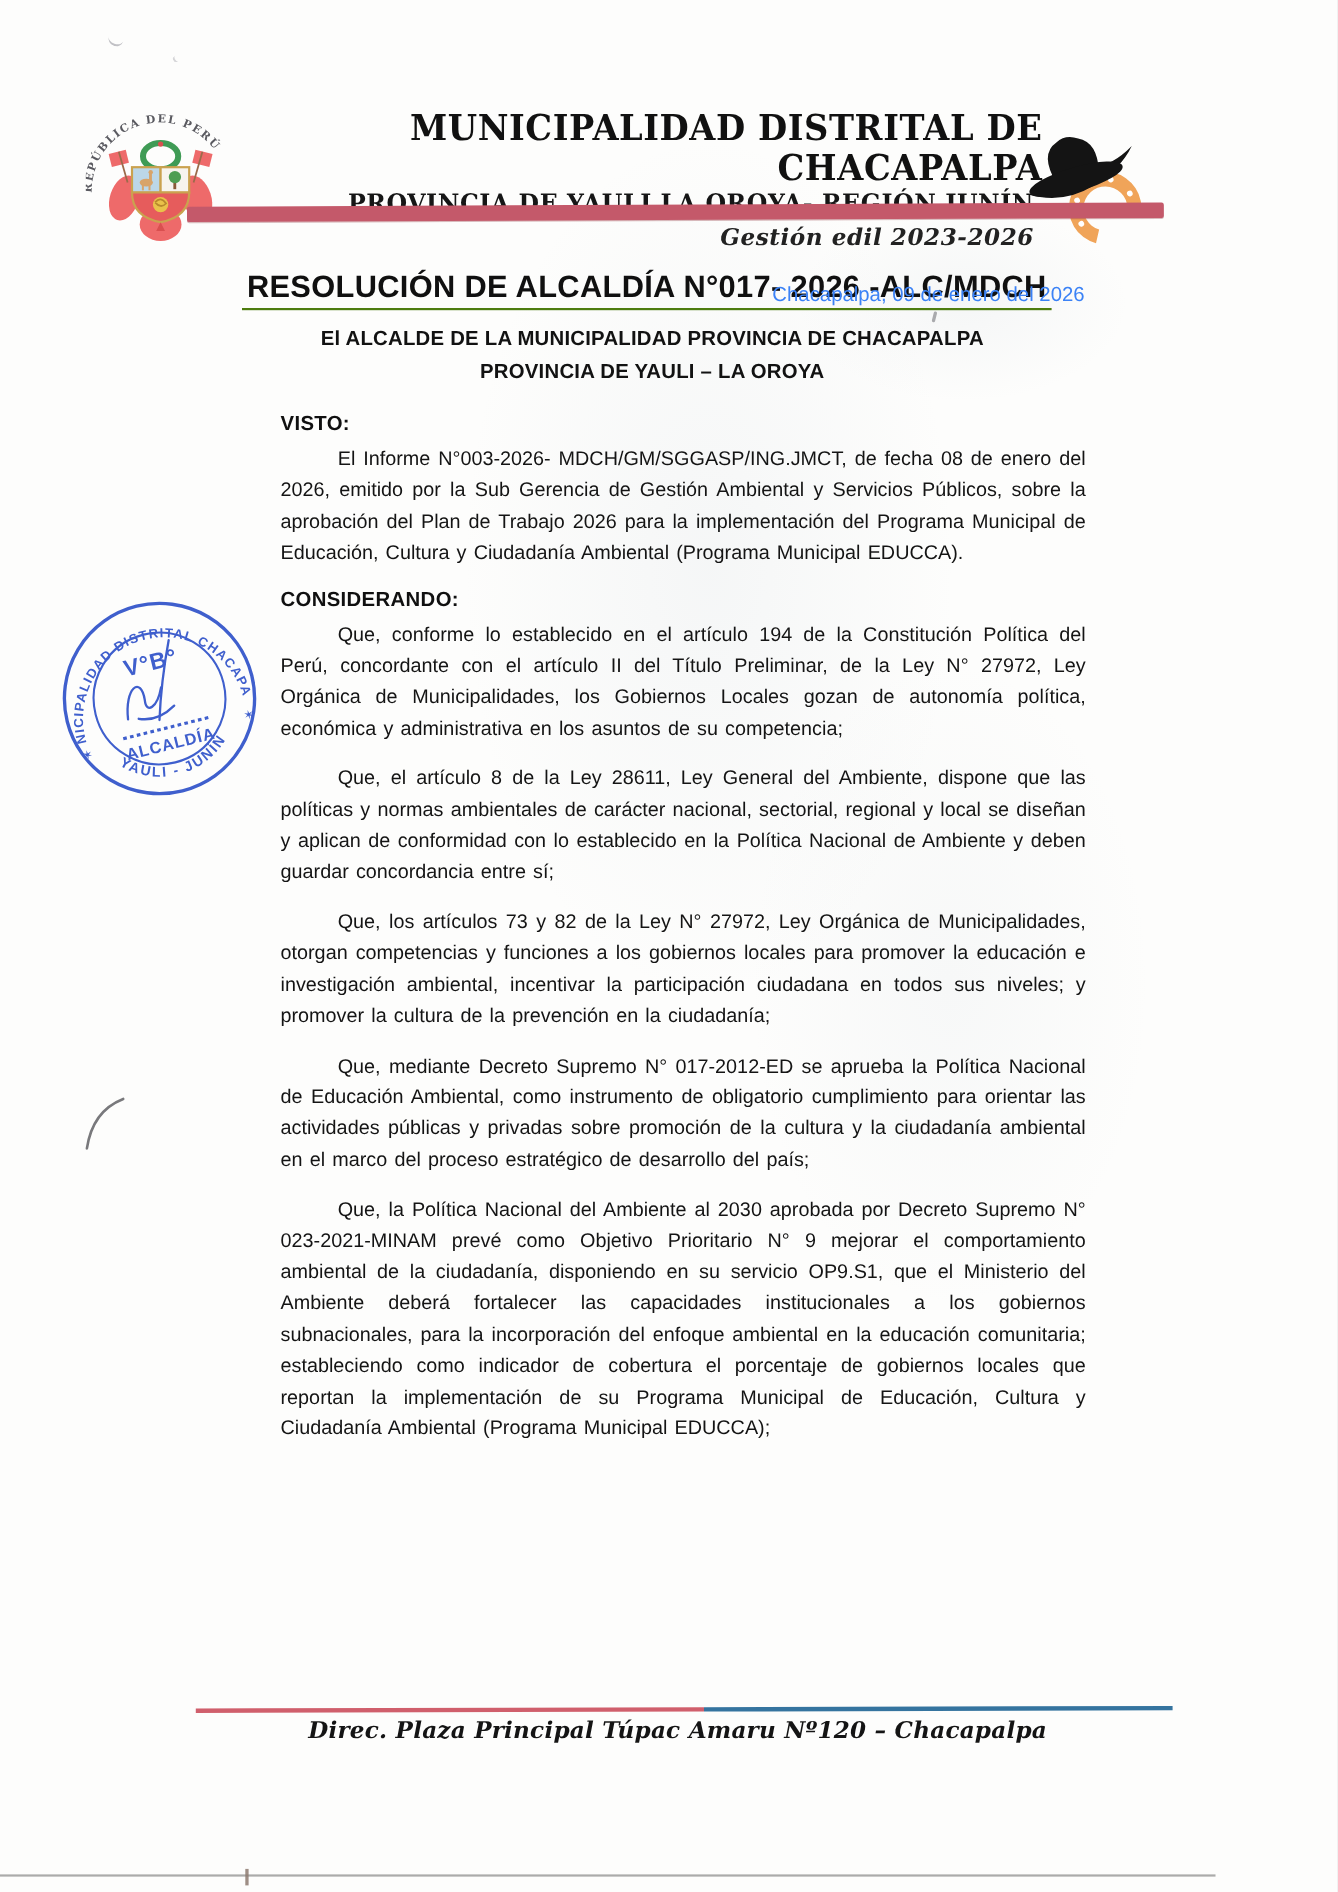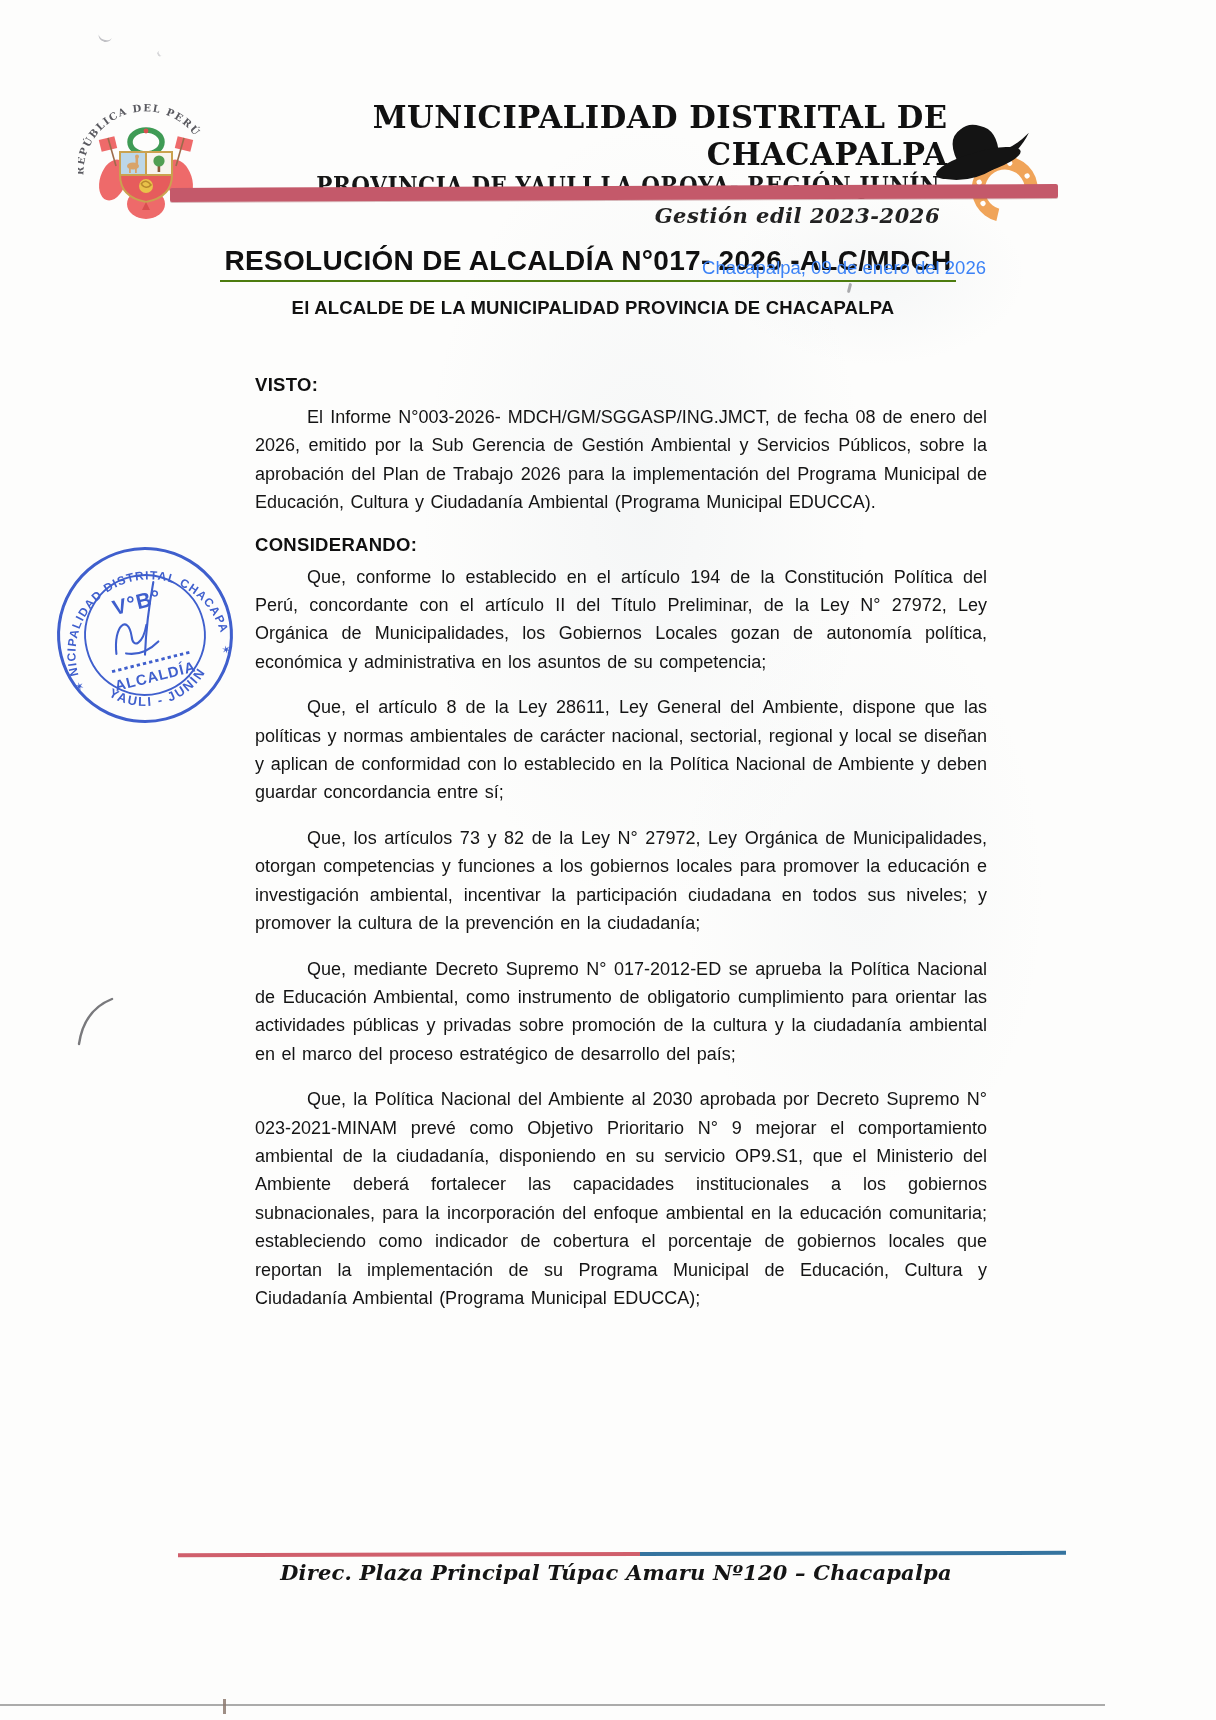--- a/index.html
+++ b/index.html
@@ -185,20 +185,21 @@
   </div>
 
   <div class="accent-bar" style="background: rgb(196, 89, 106);"></div>
 
   <div class="doc-title-wrap">
     <span class="doc-title">RESOLUCIÓN DE ALCALDÍA N°017- 2026 -ALC/MDCH</span>
   </div>
   <div class="dateline">Chacapalpa, 09 de enero del 2026</div>
   <div class="issuer">
     <div>El ALCALDE DE LA MUNICIPALIDAD PROVINCIA DE CHACAPALPA</div>
+    <div>PROVINCIA DE YAULI – LA OROYA</div>
   </div>
 
   <div class="doc-body">
     <div class="sec-heading">VISTO:</div>
     <p>El Informe N°003-2026- MDCH/GM/SGGASP/ING.JMCT, de fecha 08 de enero del 2026, emitido por la Sub Gerencia de Gestión Ambiental y Servicios Públicos, sobre la aprobación del Plan de Trabajo 2026 para la implementación del Programa Municipal de Educación, Cultura y Ciudadanía Ambiental (Programa Municipal EDUCCA).</p>
 
     <div class="sec-heading considerando">CONSIDERANDO:</div>
     <p>Que, conforme lo establecido en el artículo 194 de la Constitución Política del Perú, concordante con el artículo II del Título Preliminar, de la Ley N° 27972, Ley Orgánica de Municipalidades, los Gobiernos Locales gozan de autonomía política, económica y administrativa en los asuntos de su competencia;</p>
     <p>Que, el artículo 8 de la Ley 28611, Ley General del Ambiente, dispone que las políticas y normas ambientales de carácter nacional, sectorial, regional y local se diseñan y aplican de conformidad con lo establecido en la Política Nacional de Ambiente y deben guardar concordancia entre sí;</p>
     <p>Que, los artículos 73 y 82 de la Ley N° 27972, Ley Orgánica de Municipalidades, otorgan competencias y funciones a los gobiernos locales para promover la educación e investigación ambiental, incentivar la participación ciudadana en todos sus niveles; y promover la cultura de la prevención en la ciudadanía;</p>

